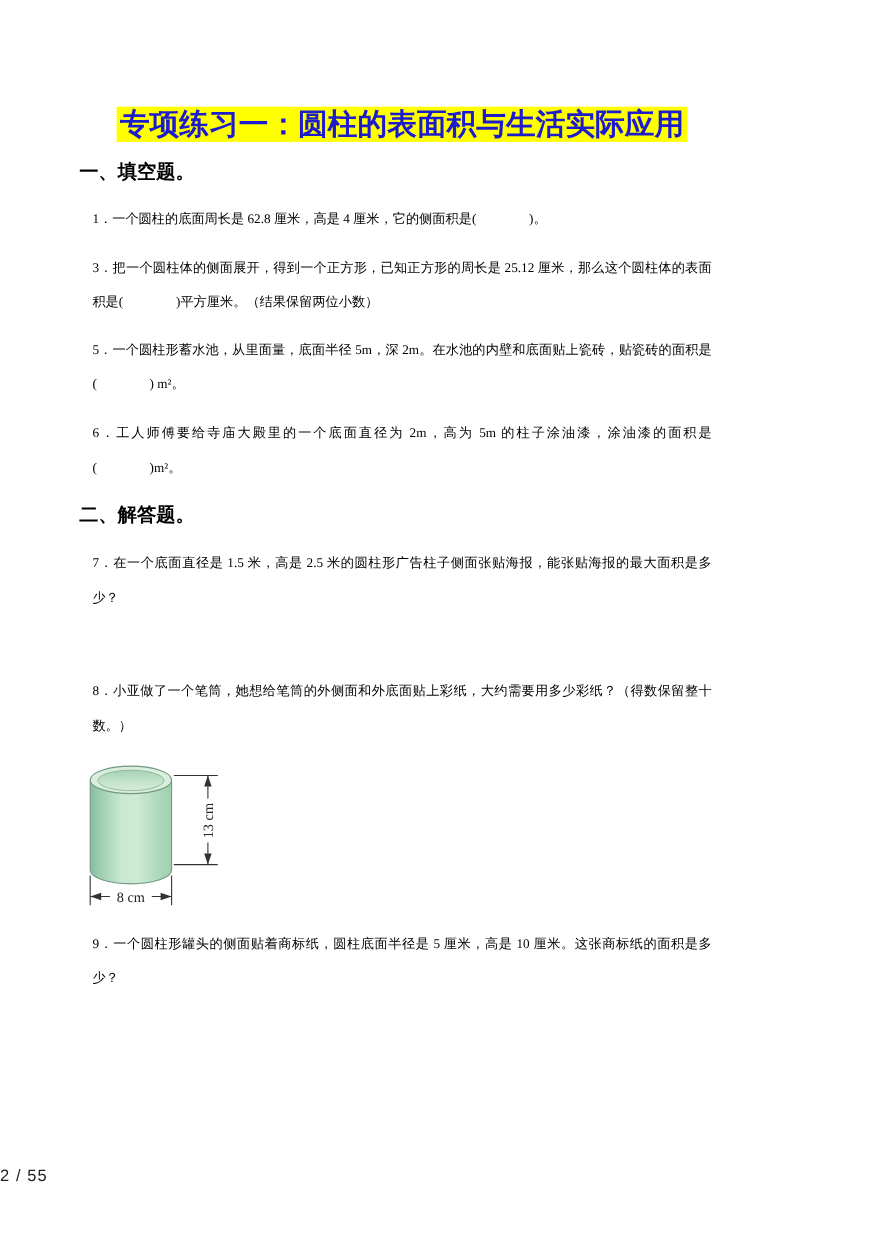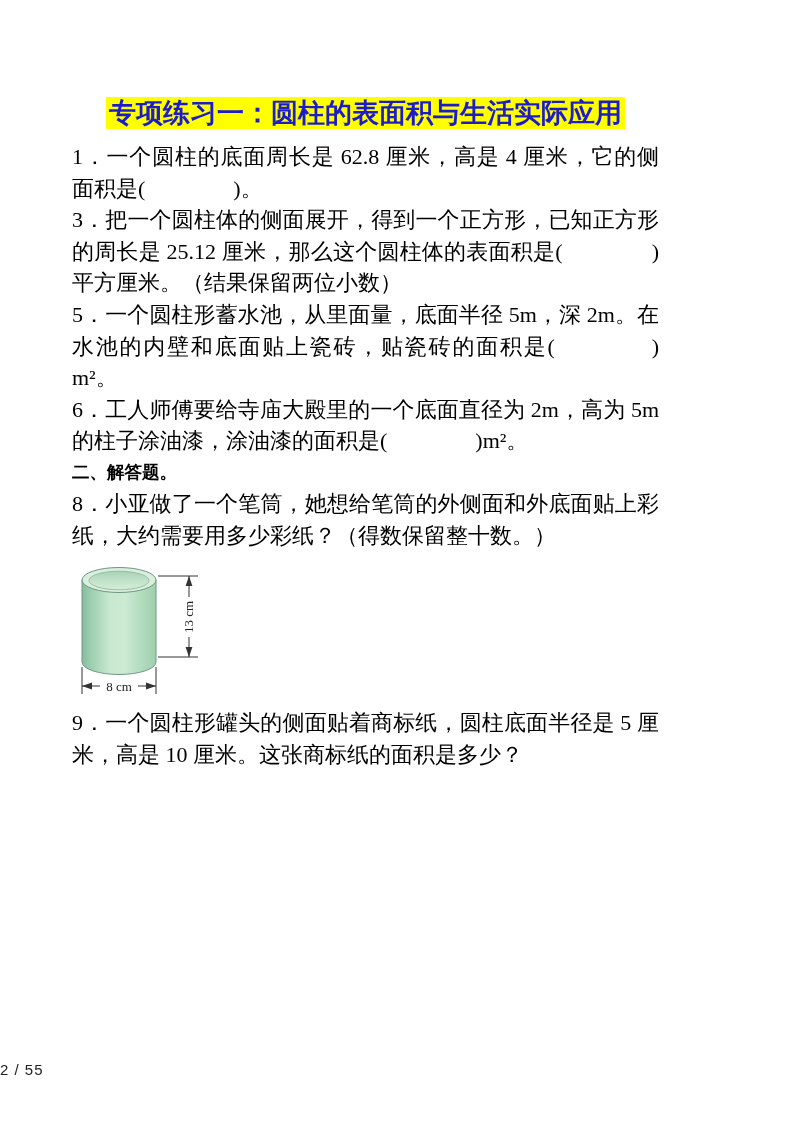--- a/index.html
+++ b/index.html
@@ -28,22 +28,22 @@
     color: #1c1ccc;
     padding: 1px 3px;
   }
   .sec-heading {
     margin: 0;
     font-size: 17.5px;
     font-weight: bold;
     line-height: 31px;
   }
   .q {
-    margin: 0;
-    font-size: 22px;
+    margin: 12px;
+    font-size: 12px;
     line-height: 31.6px;
     text-align: justify;
     text-justify: inter-ideograph;
   }
   .q-gap-after { margin-bottom: 54px; }
   .figure {
     width: 150px;
     height: 142px;
     margin: 9px 0 5px 4px;
   }
@@ -65,28 +65,30 @@
   }
 </style>
 </head>
 <body>
 
 <div class="page">
   <div class="content">
 
     <h1 class="title"><span class="title-hl">专项练习一：圆柱的表面积与生活实际应用</span></h1>
 
+    <p class="sec-heading">一、填空题。</p>
 
     <p class="q">1．一个圆柱的底面周长是 62.8 厘米，高是 4 厘米，它的侧面积是(　　　　)。</p>
     <p class="q">3．把一个圆柱体的侧面展开，得到一个正方形，已知正方形的周长是 25.12 厘米，那么这个圆柱体的表面积是(　　　　)平方厘米。（结果保留两位小数）</p>
     <p class="q">5．一个圆柱形蓄水池，从里面量，底面半径 5m，深 2m。在水池的内壁和底面贴上瓷砖，贴瓷砖的面积是(　　　　) m²。</p>
     <p class="q">6．工人师傅要给寺庙大殿里的一个底面直径为 2m，高为 5m 的柱子涂油漆，涂油漆的面积是(　　　　)m²。</p>
 
     <p class="sec-heading">二、解答题。</p>
 
+    <p class="q q-gap-after">7．在一个底面直径是 1.5 米，高是 2.5 米的圆柱形广告柱子侧面张贴海报，能张贴海报的最大面积是多少？</p>
     <p class="q">8．小亚做了一个笔筒，她想给笔筒的外侧面和外底面贴上彩纸，大约需要用多少彩纸？（得数保留整十数。）</p>
 
     <div class="figure">
       <svg width="150" height="142" viewBox="0 0 150 142" xmlns="http://www.w3.org/2000/svg">
         <defs>
           <linearGradient id="cylBody" x1="0" y1="0" x2="1" y2="0">
             <stop offset="0" stop-color="#86bb9d"></stop>
             <stop offset="0.12" stop-color="#9ccfae"></stop>
             <stop offset="0.38" stop-color="#c9e8d0"></stop>
             <stop offset="0.58" stop-color="#cdead2"></stop>

